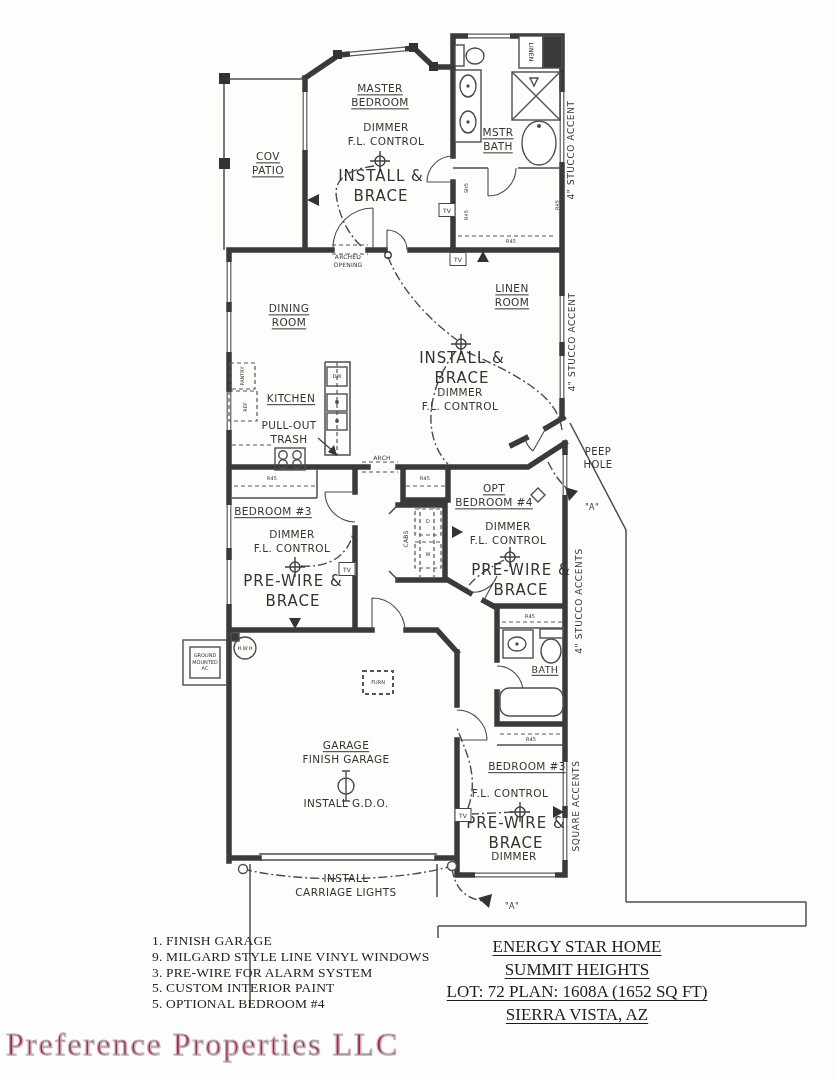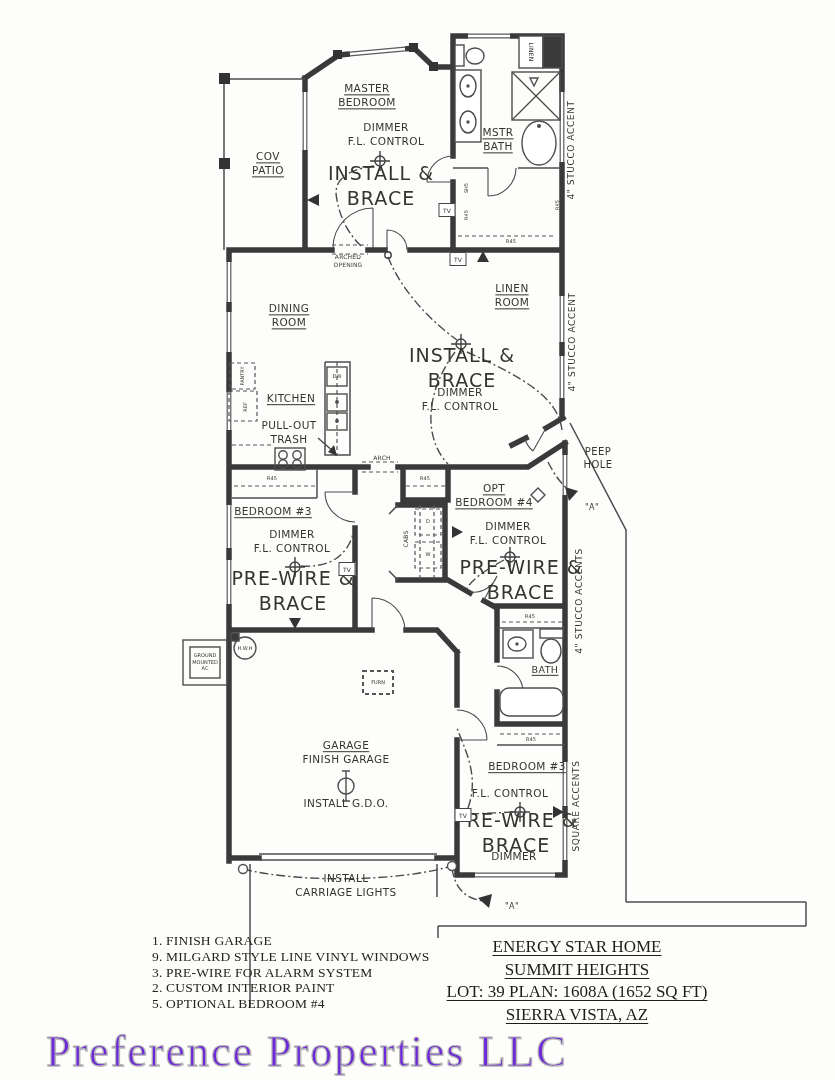--- a/index.html
+++ b/index.html
@@ -3,38 +3,38 @@
 <meta charset="utf-8">
 <style>
   html,body{margin:0;padding:0;background:#e9e9e9;}
   #page{position:relative;width:835px;height:1080px;background:#fdfdfc;overflow:hidden;
         font-family:"DejaVu Sans",sans-serif;}
   svg{position:absolute;left:0;top:0;}
   .lbl{position:absolute;color:#35342f;white-space:pre-line;text-align:center;
        transform:translate(-50%,-50%);line-height:1.3;letter-spacing:.4px;
        font-size:10.5px;font-family:"DejaVu Sans",sans-serif;}
   .room{text-decoration:underline;text-underline-offset:2px;}
-  .big{font-size:19px;letter-spacing:1px;}
+  .big{font-size:15px;letter-spacing:1px;}
   .acc{font-size:9px;letter-spacing:.6px;}
   .sm{font-size:6px;letter-spacing:.2px;}
   .xs{font-size:5px;letter-spacing:0;}
   .v{transform:translate(-50%,-50%) rotate(-90deg);}
   .v90{transform:translate(-50%,-50%) rotate(90deg);}
   .tvbox{position:absolute;width:15px;height:12px;border:1.4px solid #444;background:#fff;
          display:flex;align-items:center;justify-content:center;font-size:6px;color:#333;
          transform:translate(-50%,-50%);letter-spacing:0;}
   .notes{position:absolute;left:152px;top:933px;font-family:"Liberation Serif",serif;
          font-size:13.5px;color:#24231f;line-height:1.17;letter-spacing:.2px;}
   .titleblock{position:absolute;left:577px;top:936px;transform:translateX(-50%);
          text-align:center;font-family:"Liberation Serif",serif;font-size:17px;
          color:#1d1c19;line-height:1.33;white-space:nowrap;}
   .titleblock div{text-decoration:underline;text-underline-offset:3px;text-align:center;}
   .watermark{position:absolute;left:6px;top:1026px;font-family:"Liberation Serif",serif;
-         font-size:44px;letter-spacing:2px;color:#6d28d9;
-         -webkit-text-stroke:1.2px #b7b7b5;text-shadow:1px 1px 0 #cfcfcd;margin-left:40px;}
+         font-size:32px;letter-spacing:2px;color:#be185d;
+         -webkit-text-stroke:1.2px #b7b7b5;text-shadow:1px 1px 0 #cfcfcd;}
 </style>
 </head>
 <body>
 
 <div id="page">
 
 <svg width="835" height="1080" viewBox="0 0 835 1080">
 
   <g stroke="#3a3a3a" stroke-width="5.5" fill="none" stroke-linecap="square">
     <path d="M305,250 L305,78 M305,78 L339,55 L414,48 L434,67 L453,67 M453,67 L453,36 L562,36 L562,418
@@ -213,21 +213,21 @@
     <polygon points="477,262 489,262 483,251"></polygon>
     <polygon points="337,456 328,452 334,445"></polygon>
     <polygon points="289,618 301,618 295,629"></polygon>
     <polygon points="452,526 452,538 463,532"></polygon>
     <polygon points="553,806 553,818 564,812"></polygon>
     <polygon points="565,487 578,491 569,501"></polygon>
     <polygon points="478,898 492,894 489,908"></polygon>
   </g>
 </svg>
 
-<div class="lbl room" style="left:367px;top:96px">MASTER
+<div class="lbl room" style="left:380px;top:96px">MASTER
 BEDROOM</div>
 <div class="lbl room" style="left:268px;top:164px">COV
 PATIO</div>
 <div class="lbl room" style="left:498px;top:140px">MSTR
 BATH</div>
 <div class="lbl room" style="left:512px;top:296px">LINEN
 ROOM</div>
 <div class="lbl room" style="left:289px;top:316px">DINING
 ROOM</div>
 <div class="lbl room" style="left:291px;top:399px">KITCHEN</div>
@@ -298,26 +298,26 @@
 <div class="lbl xs" style="left:378px;top:682px">FURN</div>
 <div class="tvbox" style="left:447px;top:210px">TV</div>
 <div class="tvbox" style="left:458px;top:259px">TV</div>
 <div class="tvbox" style="left:347px;top:569px">TV</div>
 <div class="tvbox" style="left:463px;top:815px">TV</div>
 
 <div class="notes">
   <div>1.  FINISH GARAGE</div>
   <div>9.  MILGARD STYLE LINE VINYL WINDOWS</div>
   <div>3.  PRE-WIRE FOR ALARM SYSTEM</div>
-  <div>2.  CUSTOM INTERIOR PAINT</div>
+  <div>5.  CUSTOM INTERIOR PAINT</div>
   <div>5.  OPTIONAL BEDROOM #4</div>
 </div>
 
 <div class="titleblock">
   <div ind="">ENERGY STAR HOME</div>
   <div>SUMMIT HEIGHTS</div>
-  <div>LOT: 39 PLAN: 1608A (1652 SQ FT)</div>
+  <div>LOT: 72 PLAN: 1608A (1652 SQ FT)</div>
   <div>SIERRA VISTA, AZ</div>
 </div>
 
 <div class="watermark">Preference Properties LLC</div>
 
 </div>
 
 </body></html>

